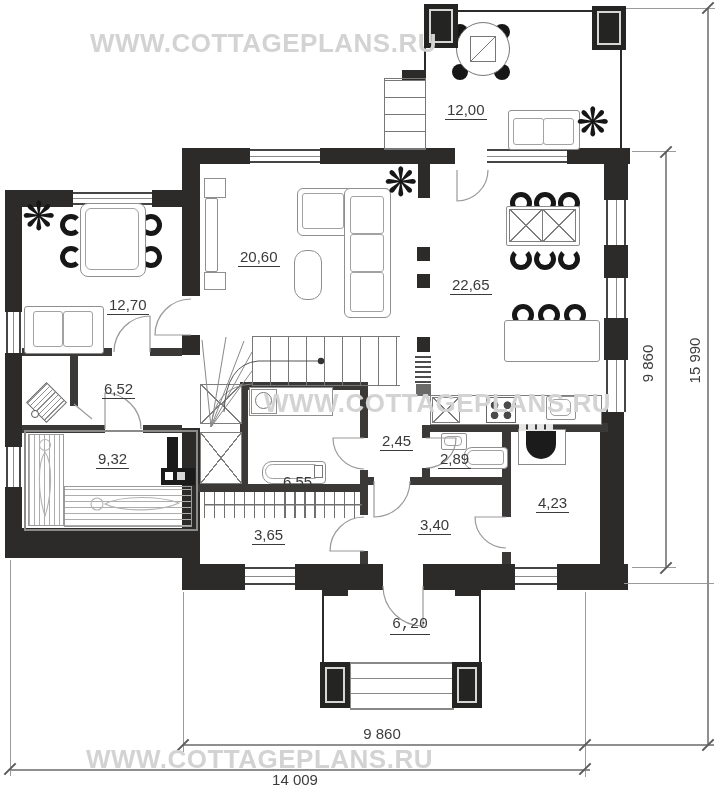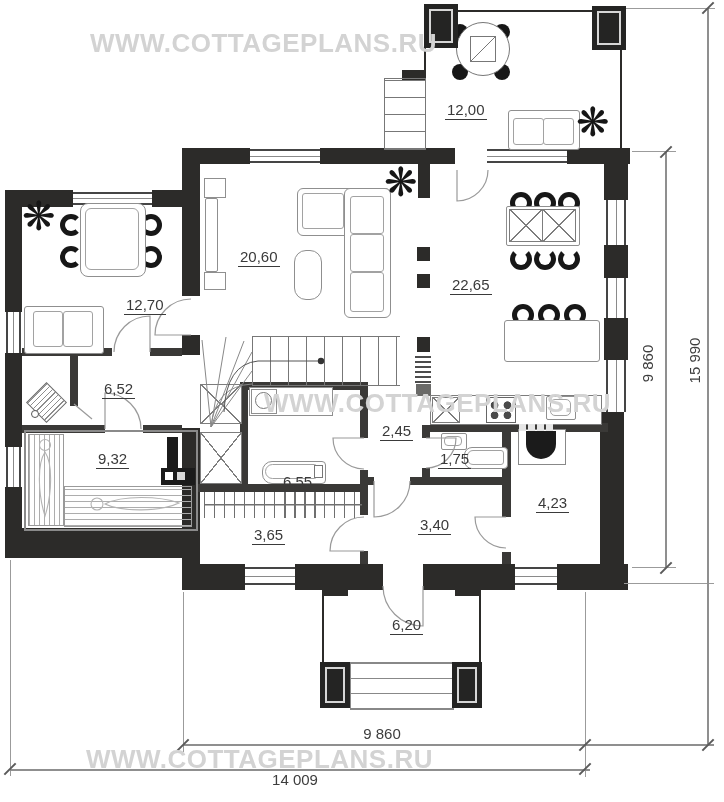--- a/index.html
+++ b/index.html
@@ -259,32 +259,32 @@
     </g>
     <g stroke="#b3b3b3" fill="none" stroke-width="1.1">
       <circle cx="45" cy="445" r="5.5"></circle>
       <path d="M45,452 C53,464 52,494 45,516 C38,494 37,464 45,452 Z"></path>
       <circle cx="97" cy="504" r="6"></circle>
       <path d="M105,504 C122,495 160,496 179,503 C160,512 122,512 105,504 Z"></path>
     </g>
   </svg>
 
   <div class="rlabel" style="left:445px;top:101px;"><span>12,00</span></div>
-  <div class="rlabel" style="left:124px;top:296px;"><span>12,70</span></div>
+  <div class="rlabel" style="left:107px;top:296px;"><span>12,70</span></div>
   <div class="rlabel" style="left:102px;top:380px;"><span>6,52</span></div>
   <div class="rlabel" style="left:96px;top:450px;"><span>9,32</span></div>
   <div class="rlabel" style="left:238px;top:248px;"><span>20,60</span></div>
   <div class="rlabel" style="left:450px;top:276px;"><span>22,65</span></div>
   <div class="rlabel" style="left:281px;top:430px;margin-top:43px;"><span>6,55</span></div>
-  <div class="rlabel" style="left:380px;top:422px;"><span>2,45</span></div>
-  <div class="rlabel" style="left:438px;top:450px;"><span>1,75</span></div>
+  <div class="rlabel" style="left:380px;top:432px;"><span>2,45</span></div>
+  <div class="rlabel" style="left:438px;top:450px;"><span>2,89</span></div>
   <div class="rlabel" style="left:536px;top:494px;"><span>4,23</span></div>
   <div class="rlabel" style="left:418px;top:516px;"><span>3,40</span></div>
   <div class="rlabel" style="left:252px;top:526px;"><span>3,65</span></div>
-  <div class="rlabel" style="left:390px;top:616px;"><span>6,20</span></div>
+  <div class="rlabel" style="left:390px;top:616px;font-family:Liberation Mono, monospace;"><span>6,20</span></div>
 
   <div class="gline" style="left:625px;top:8px;width:90px;height:1px;"></div>
   <div class="gline" style="left:632px;top:151px;width:44px;height:1px;"></div>
   <div class="gline" style="left:632px;top:567px;width:44px;height:1px;"></div>
   <div class="gline" style="left:624px;top:583px;width:90px;height:1px;"></div>
   <div class="gline" style="left:10px;top:560px;width:1px;height:216px;"></div>
   <div class="gline" style="left:183px;top:592px;width:1px;height:160px;"></div>
   <div class="gline" style="left:585px;top:592px;width:1px;height:185px;"></div>
   <div class="dline" style="left:665px;top:152px;width:1.5px;height:416px;"></div>
   <div class="dline" style="left:707px;top:8px;width:1.5px;height:737px;"></div>

